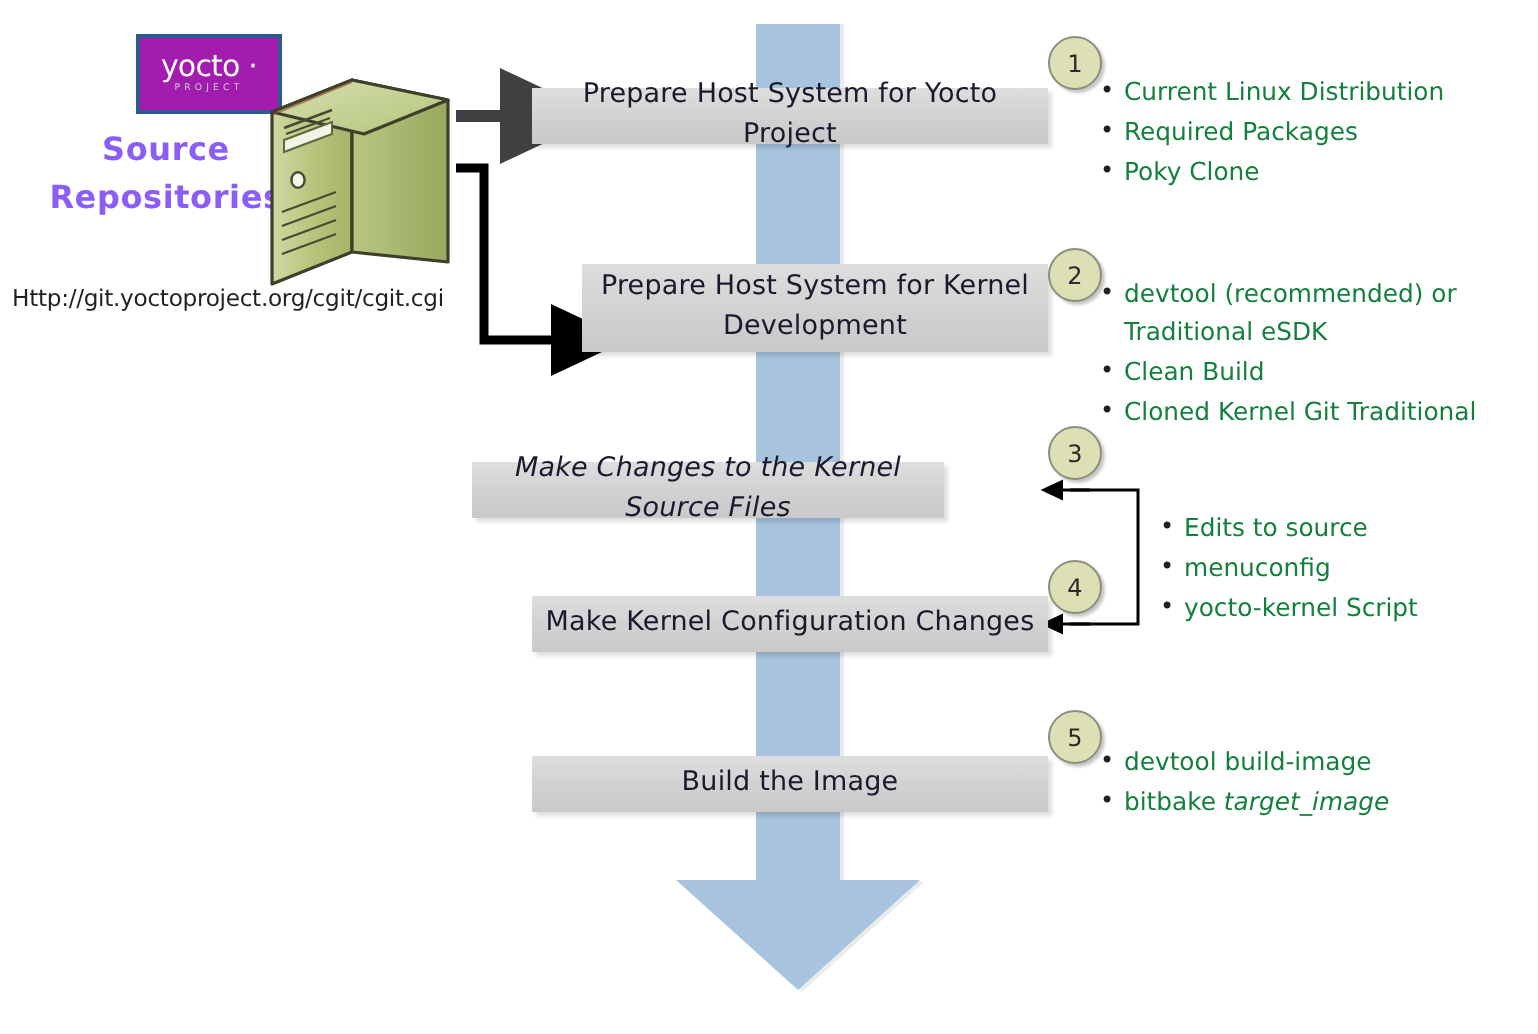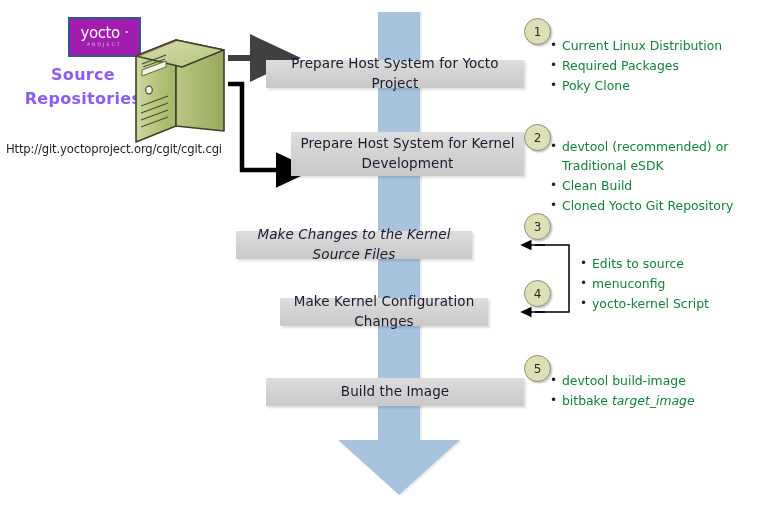--- a/index.html
+++ b/index.html
@@ -48,24 +48,24 @@
     font-size: 13.5px;
     display: flex;
     align-items: center;
     justify-content: center;
     text-align: center;
     line-height: 1.45;
     box-shadow: 2px 2px 2px rgba(0,0,0,0.13);
     letter-spacing: 0.1px;
   }
 
-  #box1 { left: 266px; top: 60px;  width: 258px; height: 28px; }
+  #box1 { left: 266px; top: 44px;  width: 258px; height: 28px; }
   #box2 { left: 291px; top: 132px; width: 233px; height: 44px; }
   #box3 { left: 236px; top: 231px; width: 236px; height: 28px; font-style: italic; }
-  #box4 { left: 280px; top: 298px; width: 208px; height: 28px; }
+  #box4 { left: 266px; top: 298px; width: 258px; height: 28px; }
   #box5 { left: 266px; top: 378px; width: 258px; height: 28px; }
 
   
   .step {
     position: absolute;
     width: 25px;
     height: 25px;
     border-radius: 50%;
     background: #dde0b4;
     border: 1.4px solid #8e8e7e;
@@ -279,21 +279,21 @@
         <li>Current Linux Distribution</li>
         <li>Required Packages</li>
         <li>Poky Clone</li>
       </ul>
   </div>
   <div class="notes" id="notes2">
     <ul>
         <li>devtool (recommended) or
 Traditional eSDK</li>
         <li>Clean Build</li>
-        <li>Cloned Yocto Git Repository</li>
+        <li>Cloned Kernel Git Traditional</li>
       </ul>
   </div>
   <div class="notes" id="notes3">
     <ul>
         <li>Edits to source</li>
         <li>menuconfig</li>
         <li>yocto-kernel Script</li>
       </ul>
   </div>
   <div class="notes" id="notes5">

